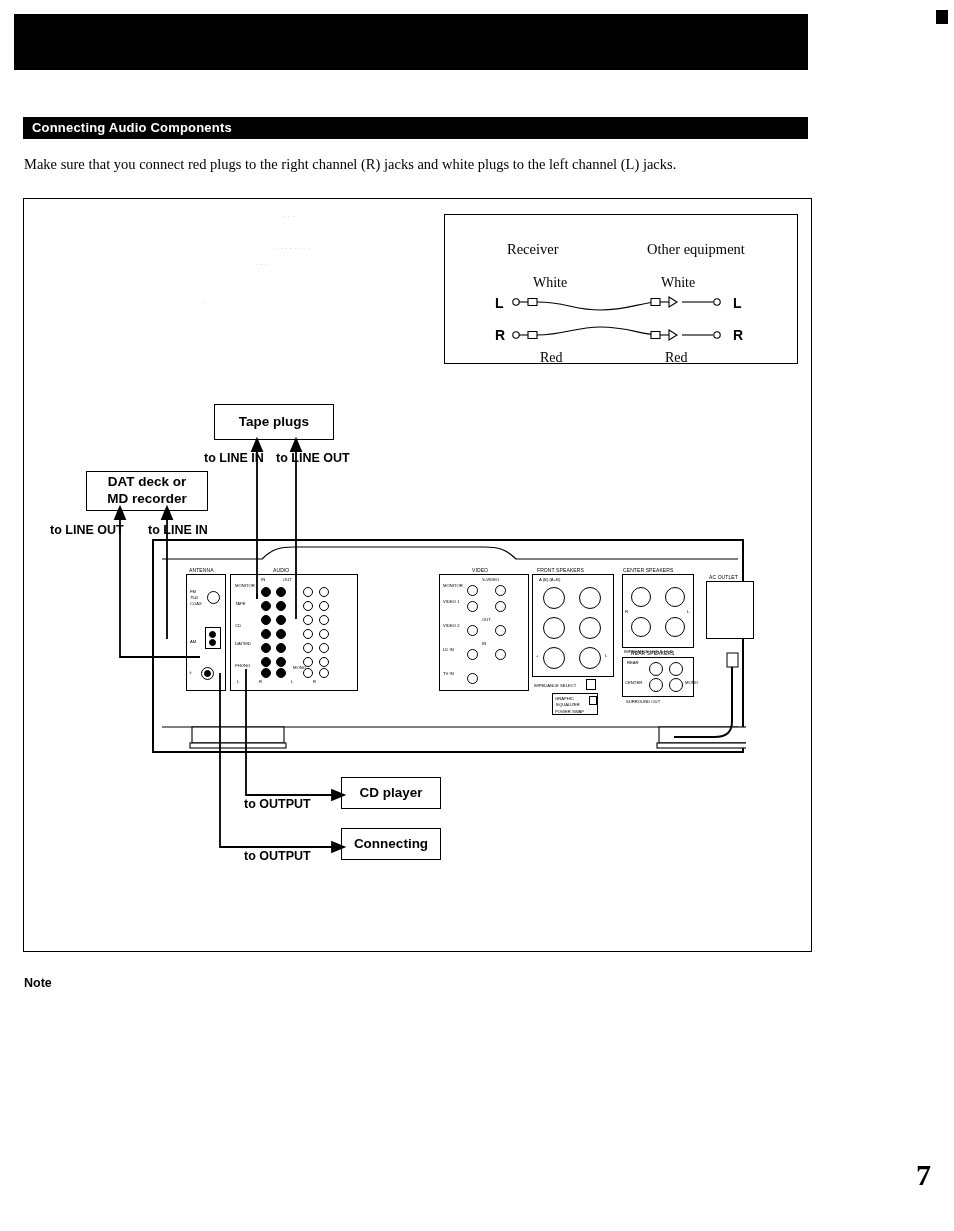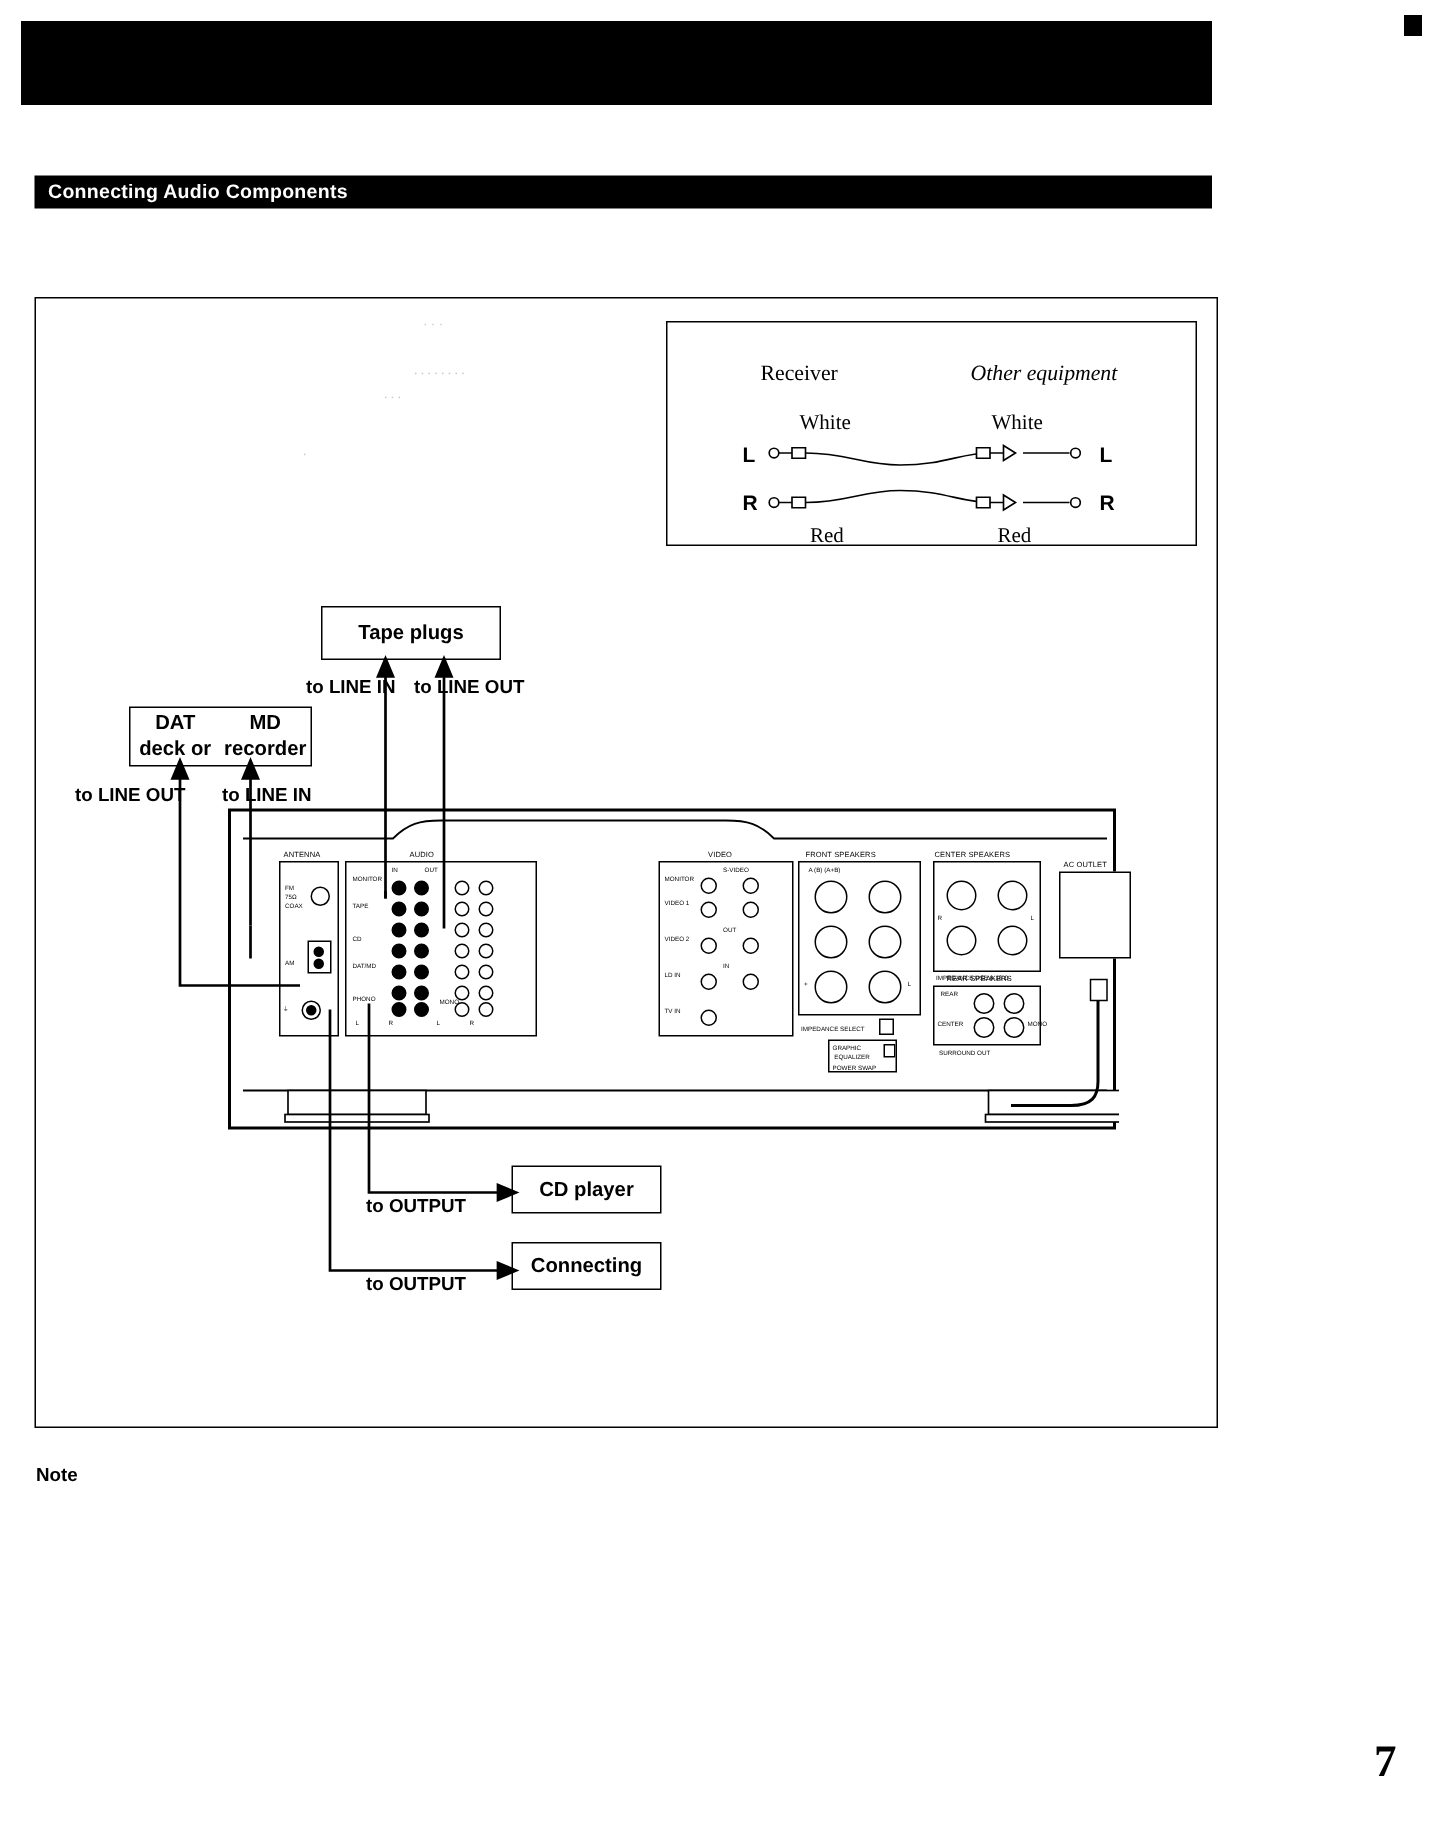--- a/index.html
+++ b/index.html
@@ -93,21 +93,20 @@
   }
   .legend-title-l {
     position: absolute;
     left: 62px; top: 26px;
     font-size: 14.5px;
   }
   .legend-title-r {
     position: absolute;
     left: 202px; top: 26px;
     font-size: 14.5px;
-    font-style: italic;
   }
   .legend-white-l { position:absolute; left: 88px; top: 60px; font-size: 14px;}
   .legend-white-r { position:absolute; left: 216px; top: 60px; font-size: 14px;}
   .legend-red-l { position:absolute; left: 95px; top: 135px; font-size: 14px;}
   .legend-red-r { position:absolute; left: 220px; top: 135px; font-size: 14px;}
   .legend-L-left { position:absolute; left: 50px; top: 80px; font-size: 14px; font-weight: bold; font-family:"Liberation Sans",sans-serif;}
   .legend-R-left { position:absolute; left: 50px; top: 112px; font-size: 14px; font-weight: bold; font-family:"Liberation Sans",sans-serif;}
   .legend-L-right { position:absolute; left: 288px; top: 80px; font-size: 14px; font-weight: bold; font-family:"Liberation Sans",sans-serif;}
   .legend-R-right { position:absolute; left: 288px; top: 112px; font-size: 14px; font-weight: bold; font-family:"Liberation Sans",sans-serif;}
 
@@ -233,20 +232,21 @@
 
 <div class="page">
 
   <div class="top-bar"></div>
   <div class="top-bar-right"></div>
 
   <div class="section-bar">
     <span>Connecting Audio Components</span>
   </div>
 
+  <div class="intro">Make sure that you connect red plugs to the right channel (R) jacks and white plugs to the left channel (L) jacks.</div>
 
   <div class="figure-box">
 
     <div class="ghost" style="left:258px; top:12px;">· · ·</div>
     <div class="ghost" style="left:252px; top:42px;">. . .  . .  .   .  .</div>
     <div class="ghost" style="left:232px; top:58px;">.  .   .</div>
     <div class="ghost" style="left:178px; top:96px;">.</div>
 
     <div class="legend-box">
       <div class="legend-title-l">Receiver</div>
@@ -285,21 +285,21 @@
           <circle cx="272" cy="120" r="3.2"></circle>
           <path d="M237 120 L268 120"></path>
         </g>
       </svg>
     </div>
 
     <div class="callout" style="left:190px; top:205px; width:120px; height:36px;">
       <span>Tape plugs</span>
     </div>
 
-    <div class="callout" style="left:62px; top:272px; width:122px; height:40px; flex-direction:row;">
+    <div class="callout" style="left:62px; top:272px; width:122px; height:40px; flex-direction:column;">
       <span>DAT deck or</span>
       <span>MD recorder</span>
     </div>
 
     <div class="callout" style="left:317px; top:578px; width:100px; height:32px;">
       <span>CD player</span>
     </div>
 
     <div class="callout" style="left:317px; top:629px; width:100px; height:32px;">
       <span>Connecting</span>

